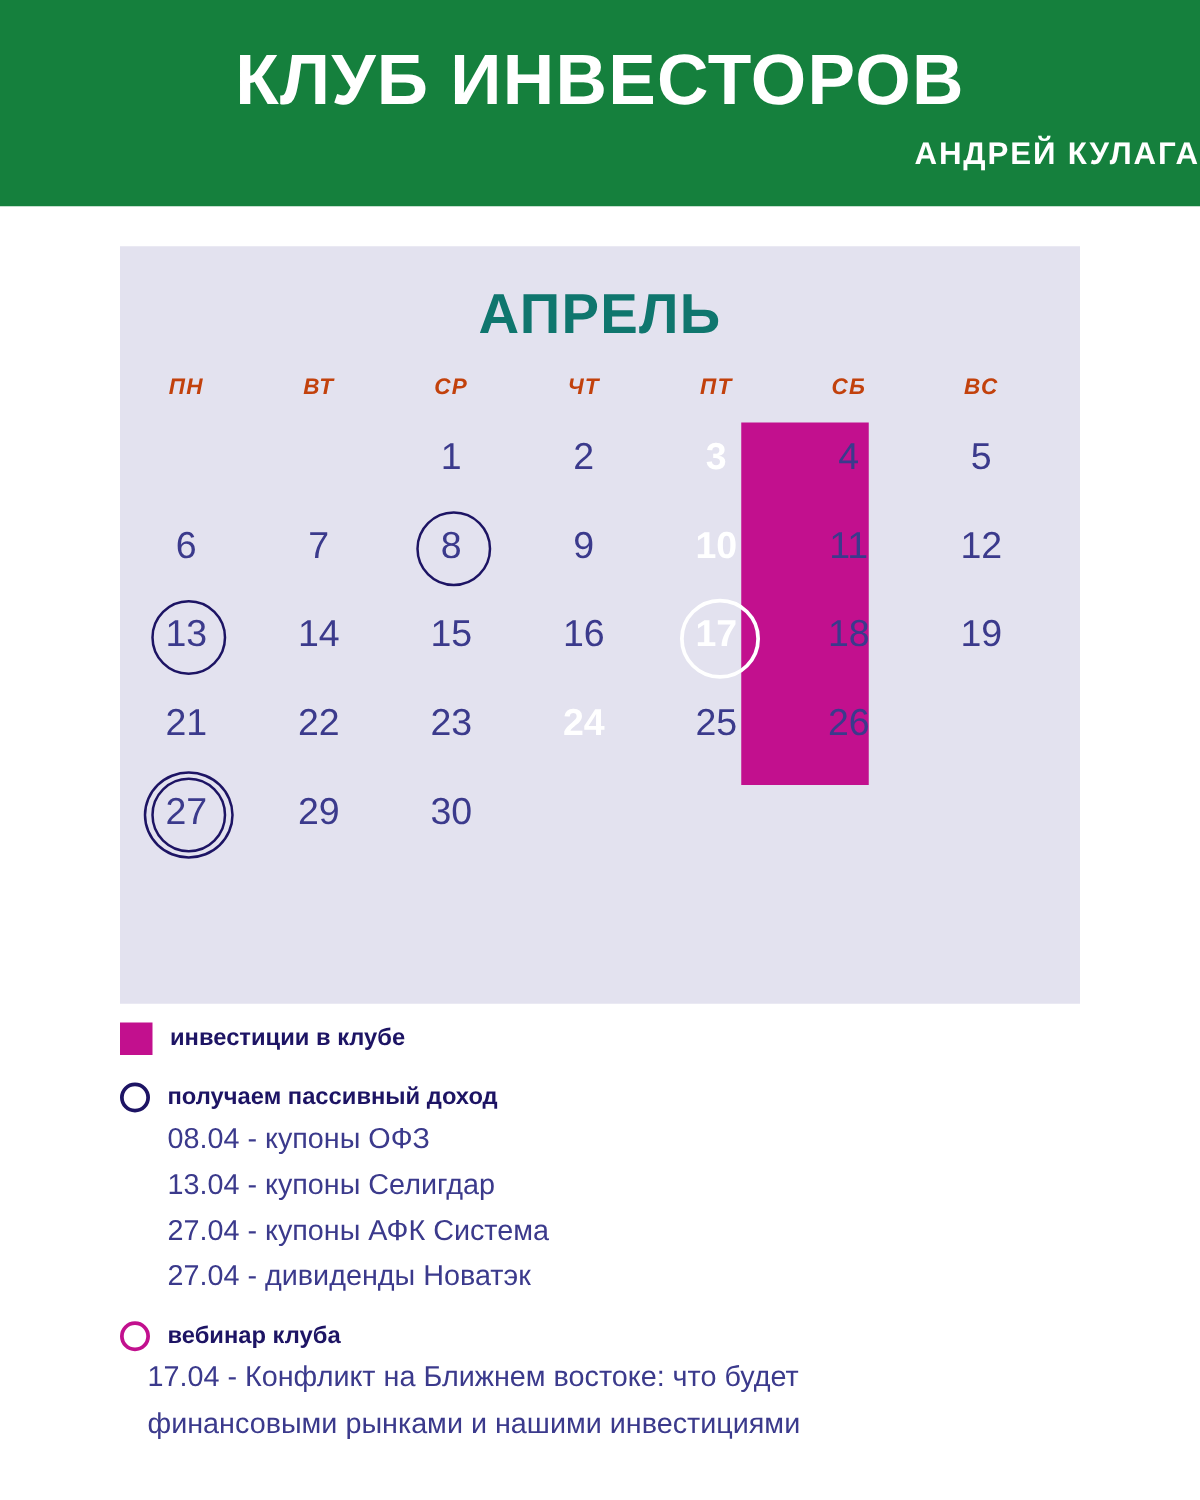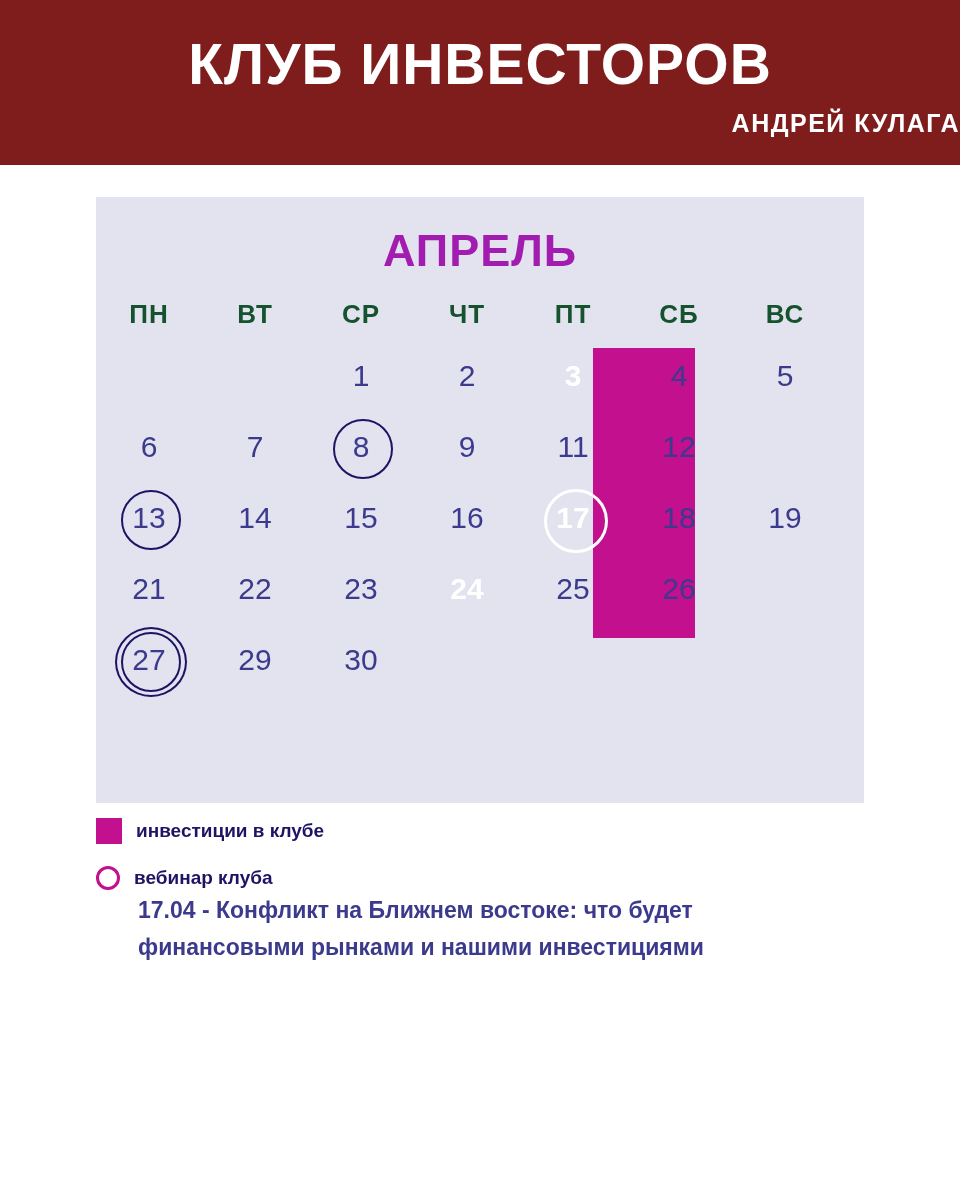--- a/index.html
+++ b/index.html
@@ -9,21 +9,21 @@
   body {
     width: 960px;
     height: 1200px;
     background: #ffffff;
     font-family: "Liberation Sans", sans-serif;
     overflow: hidden;
   }
 
   
   .header {
-    background: #7f1d1d;
+    background: #15803d;
     width: 960px;
     height: 165px;
     box-sizing: border-box;
     padding-top: 36px;
     text-align: center;
   }
   .header-title {
     color: #ffffff;
     font-size: 57px;
     font-weight: bold;
@@ -44,42 +44,43 @@
   .calendar-panel {
     position: absolute;
     left: 96px;
     top: 197px;
     width: 768px;
     height: 606px;
     background: #e3e2ef;
   }
   .month-title {
     text-align: center;
-    color: #a21caf;
+    color: #0f766e;
     font-size: 45px;
     font-weight: bold;
     letter-spacing: 1px;
     padding-top: 28px;
     margin: 0;
   }
 
   .weekdays, .week-row {
     display: flex;
     width: 768px;
   }
   .weekdays {
     margin-top: 22px;
   }
   .wd-cell {
     width: 106px;
     text-align: center;
-    color: #14532d;
-    font-size: 26px;
+    color: #c2410c;
+    font-size: 18px;
     font-weight: bold;
     letter-spacing: 1px;
+    font-style: italic;
   }
 
   .weeks {
     position: relative;
     margin-top: 10px;
   }
   
   .fri-band {
     position: absolute;
     left: 497px;
@@ -204,23 +205,22 @@
     margin-bottom: 10px;
   }
   .event-line {
     color: #3b3a8c;
     font-size: 23px;
     margin: 0 0 8px 38px;
     line-height: 1.25;
   }
   .legend-row.spaced { margin-top: 22px; }
   .event-line.wrap {
-    margin-left: 42px;
+    margin-left: 22px;
     max-width: 720px;
-    font-weight: bold;
   }
 </style>
 </head>
 <body>
 
 <div class="header">
   <div class="header-title">КЛУБ ИНВЕСТОРОВ</div>
   <div class="header-subtitle">АНДРЕЙ КУЛАГА</div>
 </div>
 
@@ -270,20 +270,23 @@
         </div>
       <div class="day-cell">
           <span class="day-num">7</span>
         </div>
       <div class="day-cell ring-navy">
           <span class="day-num">8</span>
         </div>
       <div class="day-cell">
           <span class="day-num">9</span>
         </div>
+      <div class="day-cell friday">
+          <span class="day-num">10</span>
+        </div>
       <div class="day-cell">
           <span class="day-num">11</span>
         </div>
       <div class="day-cell">
           <span class="day-num">12</span>
         </div>
     </div>
 
     <div class="week-row">
       <div class="day-cell ring-navy">
@@ -353,20 +356,30 @@
   </div>
 </div>
 
 <div class="legend">
 
   <div class="legend-row">
     <div class="swatch-square"></div>
     <div class="legend-label">инвестиции в клубе</div>
   </div>
 
+  <div class="legend-group">
+    <div class="legend-row spaced">
+      <div class="swatch-circle-navy"></div>
+      <div class="legend-label">получаем пассивный доход</div>
+    </div>
+    <div class="event-line">08.04 - купоны ОФЗ</div>
+    <div class="event-line">13.04 - купоны Селигдар</div>
+    <div class="event-line">27.04 - купоны АФК Система</div>
+    <div class="event-line">27.04 - дивиденды Новатэк</div>
+  </div>
 
   <div class="legend-group">
     <div class="legend-row spaced">
       <div class="swatch-circle-magenta"></div>
       <div class="legend-label">вебинар клуба</div>
     </div>
     <div class="event-line wrap">17.04 -  Конфликт на Ближнем востоке: что будет</div>
     <div class="event-line wrap">финансовыми рынками и нашими инвестициями</div>
   </div>
 

